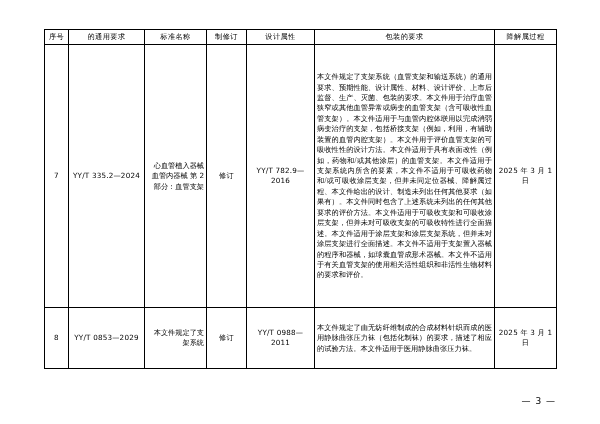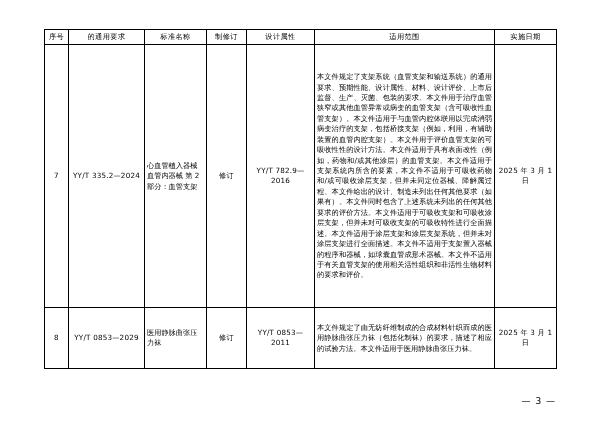--- a/index.html
+++ b/index.html
@@ -54,33 +54,34 @@
   .col-replace { width: 68px; }
   .col-scope   { width: 180px; }
   .col-date    { width: 62px; }
 
   td.c-no, td.c-code, td.c-revise, td.c-replace, td.c-date {
     text-align: center;
     font-size: 7.6px;
     letter-spacing: 0.2px;
   }
   td.c-name {
-    text-align: left;
+    text-align: right;
     font-size: 7.4px;
     line-height: 1.5;
     padding-left: 3px;
     padding-right: 3px;
   }
   td.c-scope {
     text-align: justify;
     text-align-last: left;
     font-size: 7.2px;
     line-height: 1.47;
     padding: 3px 4px;
     letter-spacing: 0.05px;
+    font-family: Liberation Serif, serif;
   }
   .row-7 td { height: 258px; }
   .row-8 td { height: 56px; }
 
   .page-number {
     position: absolute;
     right: 44px;
     bottom: 18px;
     font-size: 9px;
     letter-spacing: 1px;
@@ -102,40 +103,40 @@
       <col class="col-scope">
       <col class="col-date">
     </colgroup>
     <thead>
       <tr>
         <th>序号</th>
         <th>的通用要求</th>
         <th>标准名称</th>
         <th>制修订</th>
         <th>设计属性</th>
-        <th>适用范围</th>
-        <th>实施日期</th>
+        <th>包装的要求</th>
+        <th>降解属过程</th>
       </tr>
     </thead>
     <tbody>
       <tr class="row-7">
         <td class="c-no">7</td>
         <td class="c-code">YY/T 335.2—2024</td>
         <td class="c-name">心血管植入器械 血管内器械 第 2 部分：血管支架</td>
         <td class="c-revise">修订</td>
         <td class="c-replace">YY/T 782.9—2016</td>
         <td class="c-scope">本文件规定了支架系统（血管支架和输送系统）的通用要求、预期性能、设计属性、材料、设计评价、上市后监督、生产、灭菌、包装的要求。本文件用于治疗血管狭窄或其他血管异常或病变的血管支架（含可吸收性血管支架）。本文件适用于与血管内腔体联用以完成消弱病变治疗的支架，包括桥接支架（例如，利用，有辅助装置的血管内腔支架）。本文件用于评价血管支架的可吸收性性的设计方法。本文件适用于具有表面改性（例如，药物和/或其他涂层）的血管支架。本文件适用于支架系统内所含的要素，本文件不适用于可吸收药物和/或可吸收涂层支架，但并未同定位器械、降解属过程、本文件给出的设计、制造未列出任何其他要求（如果有）。本文件同时包含了上述系统未列出的任何其他要求的评价方法。本文件适用于可吸收支架和可吸收涂层支架，但并未对可吸收支架的可吸收特性进行全面描述。本文件适用于涂层支架和涂层支架系统，但并未对涂层支架进行全面描述。本文件不适用于支架置入器械的程序和器械，如球囊血管成形术器械。本文件不适用于有关血管支架的使用相关活性组织和非活性生物材料的要求和评价。</td>
         <td class="c-date">2025 年 3 月 1 日</td>
       </tr>
       <tr class="row-8">
         <td class="c-no">8</td>
         <td class="c-code">YY/T 0853—2029</td>
-        <td class="c-name">医用静脉曲张压力袜</td>
+        <td class="c-name">本文件规定了支架系统</td>
         <td class="c-revise">修订</td>
-        <td class="c-replace">YY/T 0853—2011</td>
+        <td class="c-replace">YY/T 0988—2011</td>
         <td class="c-scope">本文件规定了由无纺纤维制成的合成材料针织而成的医用静脉曲张压力袜（包括化制袜）的要求，描述了相应的试验方法。本文件适用于医用静脉曲张压力袜。</td>
         <td class="c-date">2025 年 3 月 1 日</td>
       </tr>
     </tbody>
   </table>
 
   <div class="page-number">— 3 —</div>
 
 </div>
 

